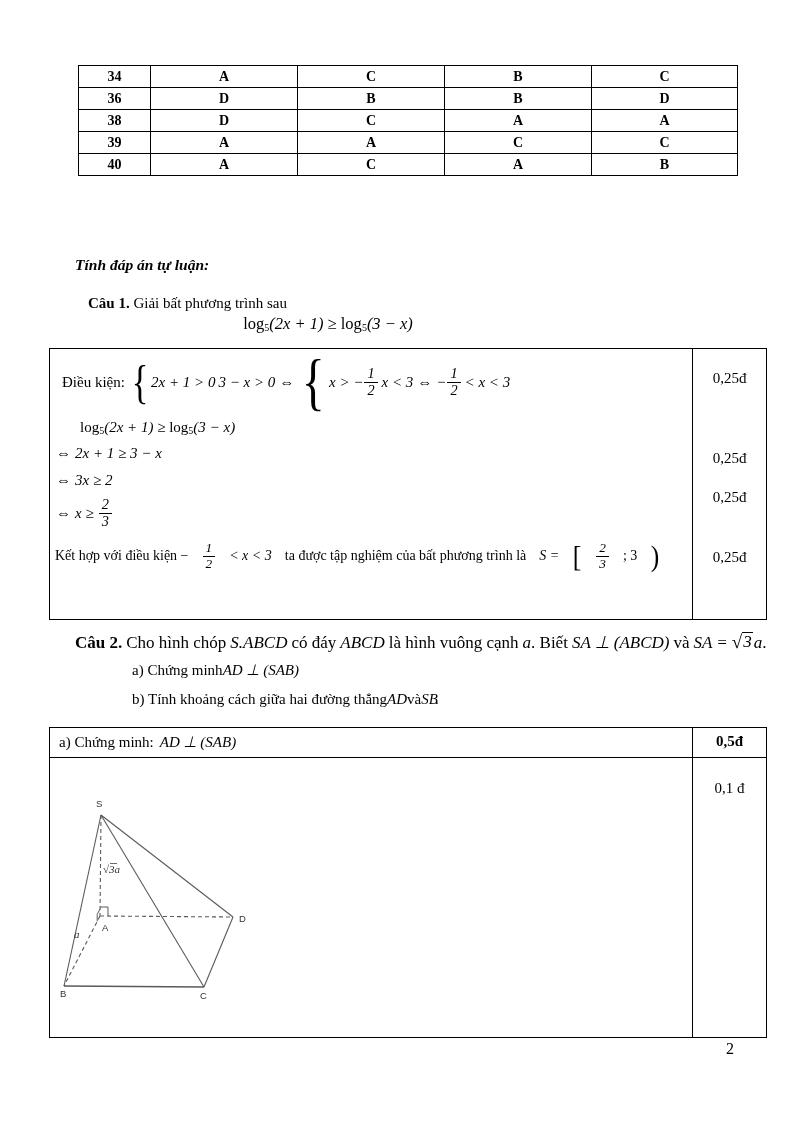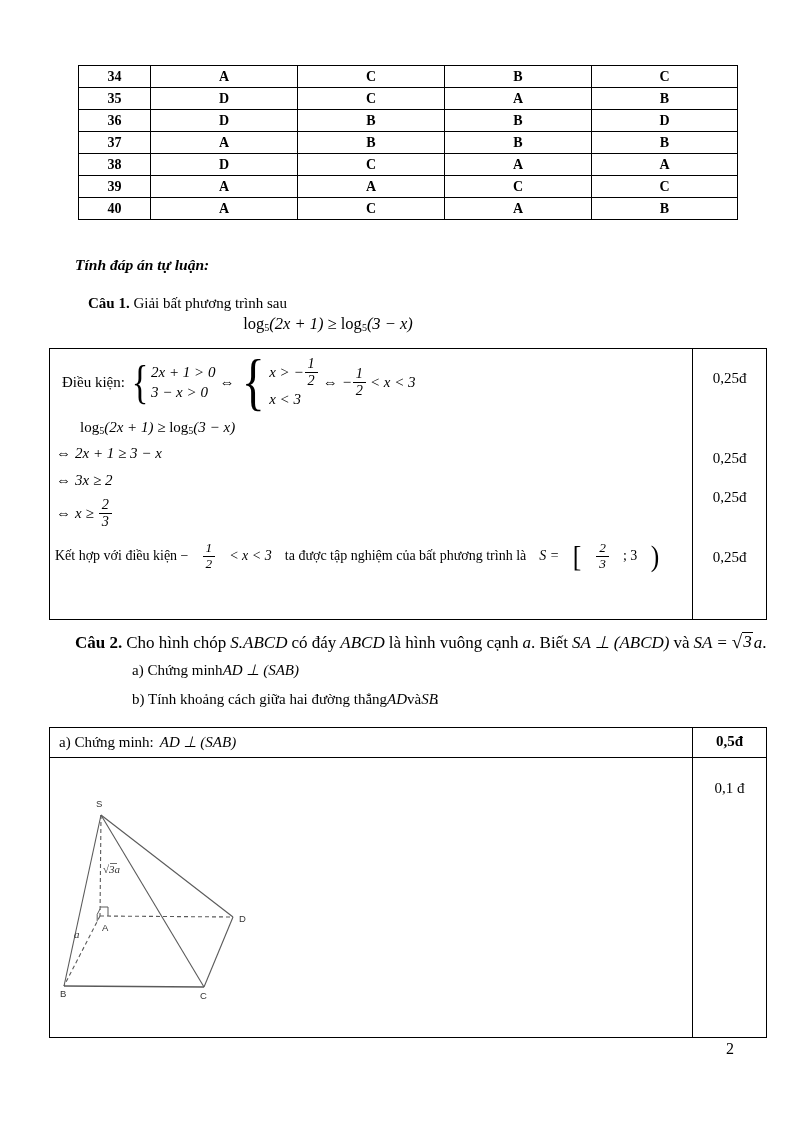--- a/index.html
+++ b/index.html
@@ -41,21 +41,21 @@
           line-height:1.1; font-size:0.95em; vertical-align:middle;
           margin:0 1px; font-style:italic; }
   .frac .num { padding:0 3px; border-bottom:1px solid #000; }
   .frac .den { padding:0 3px; }
   
   .sys { display:inline-flex; align-items:center; }
   .brace { line-height:0.85; font-weight:400; transform:scaleX(0.75);
            transform-origin:center; }
   .brace.b1 { font-size:46px; }
   .brace.b2 { font-size:64px; }
-  .sys-col { display:inline-flex; flex-direction:column; gap:3px; }
+  .sys-col { display:inline-flex; flex-direction:row; gap:3px;align-items:center; }
   .sys-col > span { display:inline-flex; align-items:center; }
   
   .bigb { font-size:30px; line-height:0.8; font-weight:400;
           display:inline-block; transform:scaleX(0.85); }
   
   .cau2-par { position:absolute; left:75px; top:632px; width:690px;
               font-size:17px; display:flex; align-items:baseline; gap:4px;
               white-space:nowrap; }
   .cau2-item { position:absolute; left:132px; font-size:15px;
                display:flex; align-items:baseline; white-space:nowrap; }
@@ -86,39 +86,25 @@
       </colgroup>
     <tbody>
       <tr>
         <td>34</td>
         <td>A</td>
         <td>C</td>
         <td>B</td>
         <td>C</td>
       </tr>
       <tr>
-        <td>35</td>
-        <td>D</td>
-        <td>C</td>
-        <td>A</td>
-        <td>B</td>
-      </tr>
-      <tr>
         <td>36</td>
         <td>D</td>
         <td>B</td>
         <td>B</td>
         <td>D</td>
-      </tr>
-      <tr>
-        <td>37</td>
-        <td>A</td>
-        <td>B</td>
-        <td>B</td>
-        <td>B</td>
       </tr>
       <tr>
         <td>38</td>
         <td>D</td>
         <td>C</td>
         <td>A</td>
         <td>A</td>
       </tr>
       <tr>
         <td>39</td>

